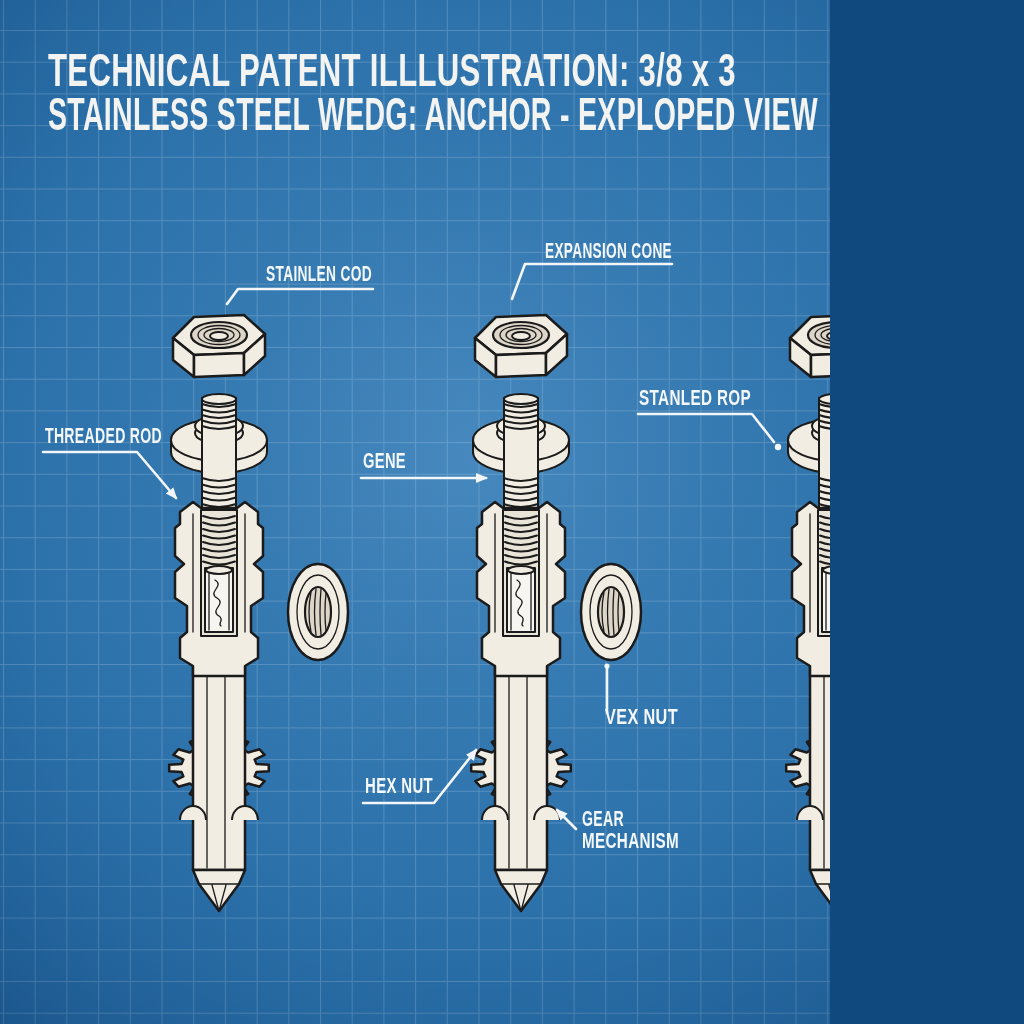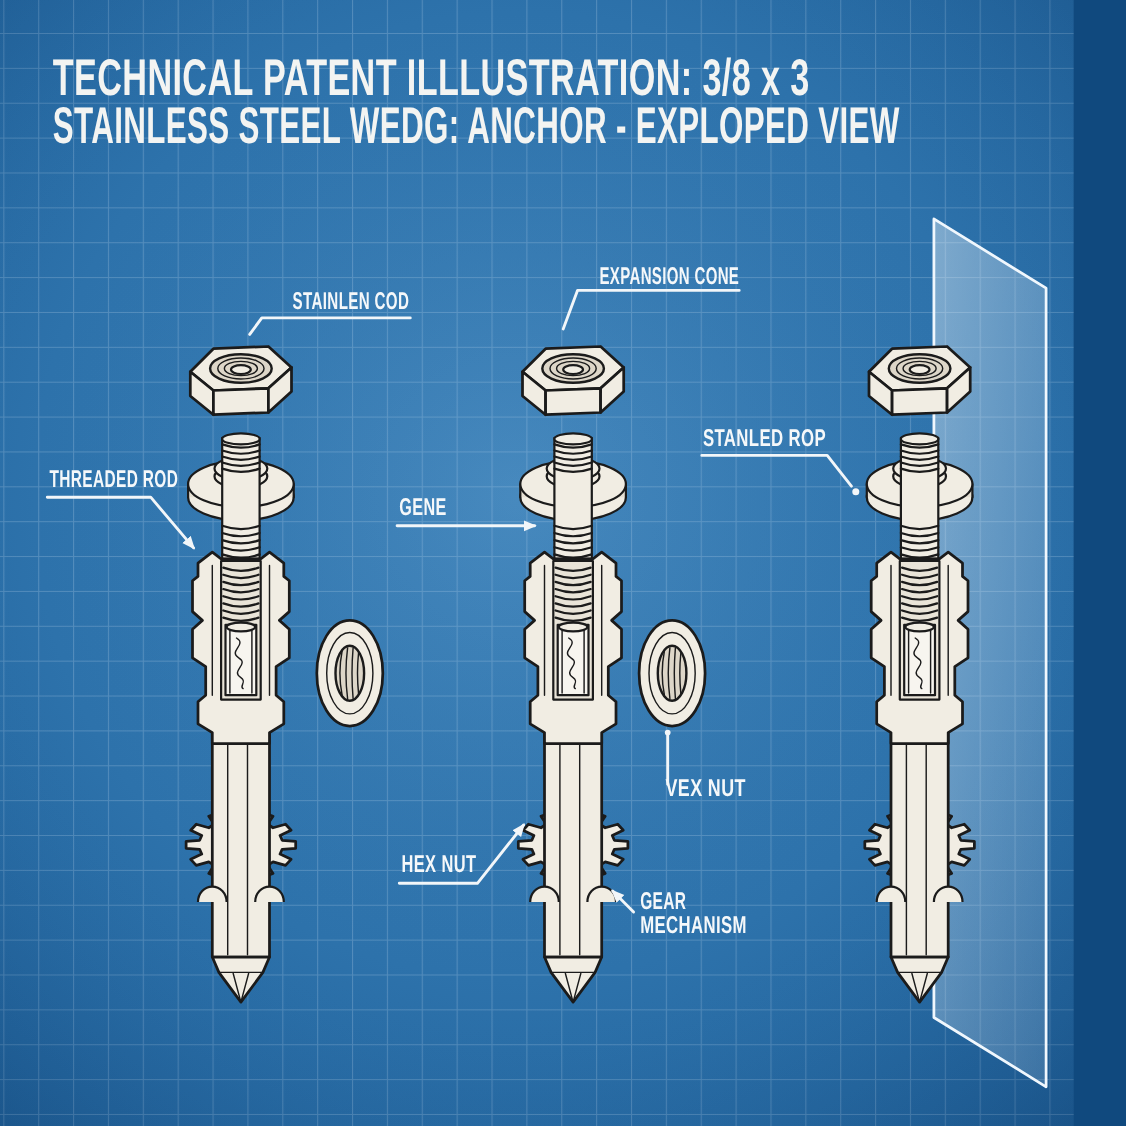--- a/index.html
+++ b/index.html
@@ -1,16 +1,16 @@
 <!DOCTYPE html>
 <html><head>
 <meta charset="utf-8">
 <style>
   html,body{margin:0;padding:0;background:#10497e;}
-  .canvas{position:relative;width:976px;height:1024px;overflow:hidden;}
+  .canvas{position:relative;width:830px;height:1024px;overflow:hidden;}
   svg{display:block;}
   text{font-family:"Liberation Sans","DejaVu Sans",sans-serif;font-weight:bold;}
   .t-title{font-size:47px;fill:#f3f4f2;letter-spacing:.5px;}
   .t-label{font-size:22px;fill:#f5f8fa;letter-spacing:.5px;}
   .leader{stroke:#f2f6f9;stroke-width:2.6;fill:none;stroke-linecap:round;stroke-linejoin:round;}
   .ink-fill{fill:#f1ede3;stroke:#1b1b1b;stroke-width:2.5;stroke-linejoin:round;}
   .ink-fill2{fill:#f1ede3;stroke:#1b1b1b;stroke-width:2;stroke-linejoin:round;}
   .shade-fill{fill:#ddd6c8;stroke:#1b1b1b;stroke-width:2.2;stroke-linejoin:round;}
   .slot-fill{fill:#e9e4d8;stroke:#1b1b1b;stroke-width:2;stroke-linejoin:round;}
   .tube-fill{fill:#f7f5ef;stroke:#1b1b1b;stroke-width:2;stroke-linejoin:round;}

